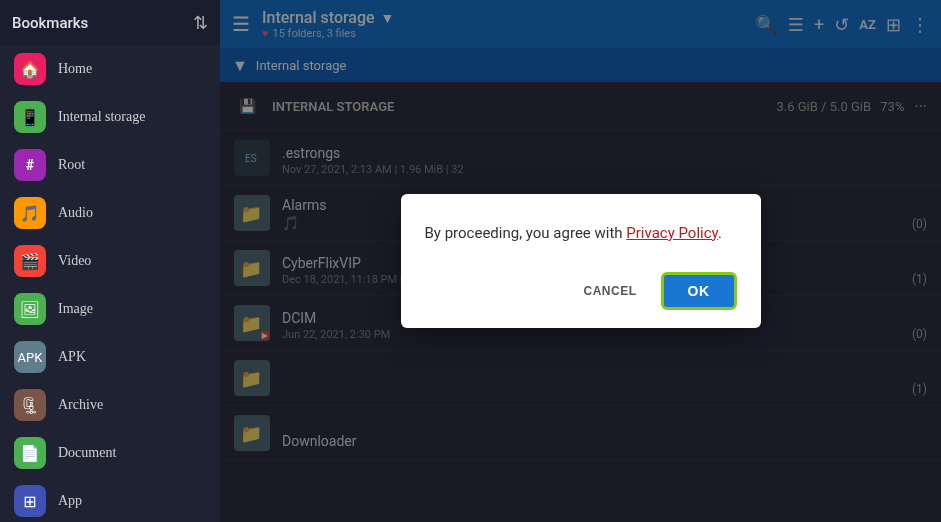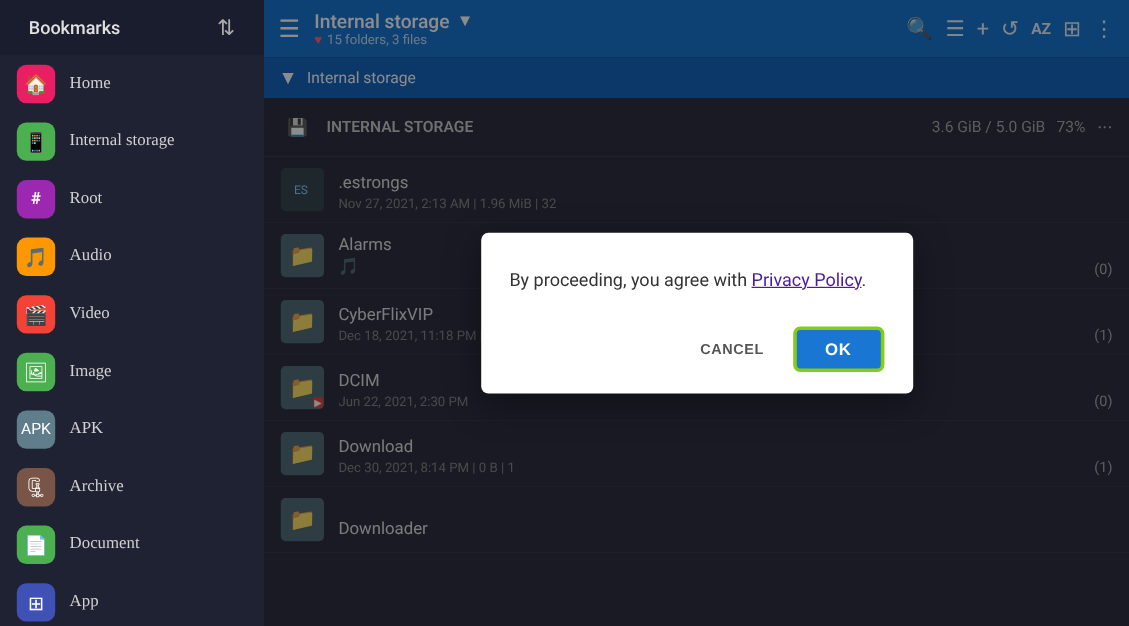--- a/index.html
+++ b/index.html
@@ -20,21 +20,21 @@
       color: #fff;
       display: flex;
       flex-direction: column;
       height: 522px;
       overflow: hidden;
     }
     .sidebar-header {
       display: flex;
       align-items: center;
       justify-content: space-between;
-      padding: 12px 24px;
+      padding: 12px 12px;
       background: #1a1d2e;
     }
     .sidebar-header-title {
       font-size: 15px;
       font-weight: 500;
       color: #e0e0e0;
     }
     .sidebar-header-icon {
       color: #aaa;
       font-size: 18px;
@@ -251,21 +251,21 @@
       width: 360px;
       box-shadow: 0 8px 30px rgba(0,0,0,0.4);
     }
     .dialog-message {
       color: #333;
       font-size: 15px;
       margin-bottom: 28px;
       line-height: 1.5;
     }
     .dialog-link {
-      color: #4c1d95;
+      color: #b91c1c;
       text-decoration: underline;
       cursor: pointer;
     }
     .dialog-actions {
       display: flex;
       justify-content: flex-end;
       align-items: center;
       gap: 8px;
     }
     .btn-cancel {
@@ -433,24 +433,20 @@
         <div class="file-name">DCIM</div>
         <div class="file-details">Jun 22, 2021, 2:30 PM</div>
       </div>
       <span class="file-count">(0)</span>
     </div>
 
     <div class="file-row">
       <div class="file-icon file-icon-folder" style="background:#546e7a;">
         <span style="font-size:18px;">📁</span>
       </div>
-      <div class="file-meta">
-        <div class="file-name">Download</div>
-        <div class="file-details">Dec 30, 2021, 8:14 PM | 0 B | 1</div>
-      </div>
       <span class="file-count">(1)</span>
     </div>
 
     <div class="file-row">
       <div class="file-icon file-icon-folder" style="background:#546e7a;">
         <span style="font-size:18px;">📁</span>
       </div>
       <div class="file-meta">
         <div class="file-name">Downloader</div>
         <div class="file-details"></div>

